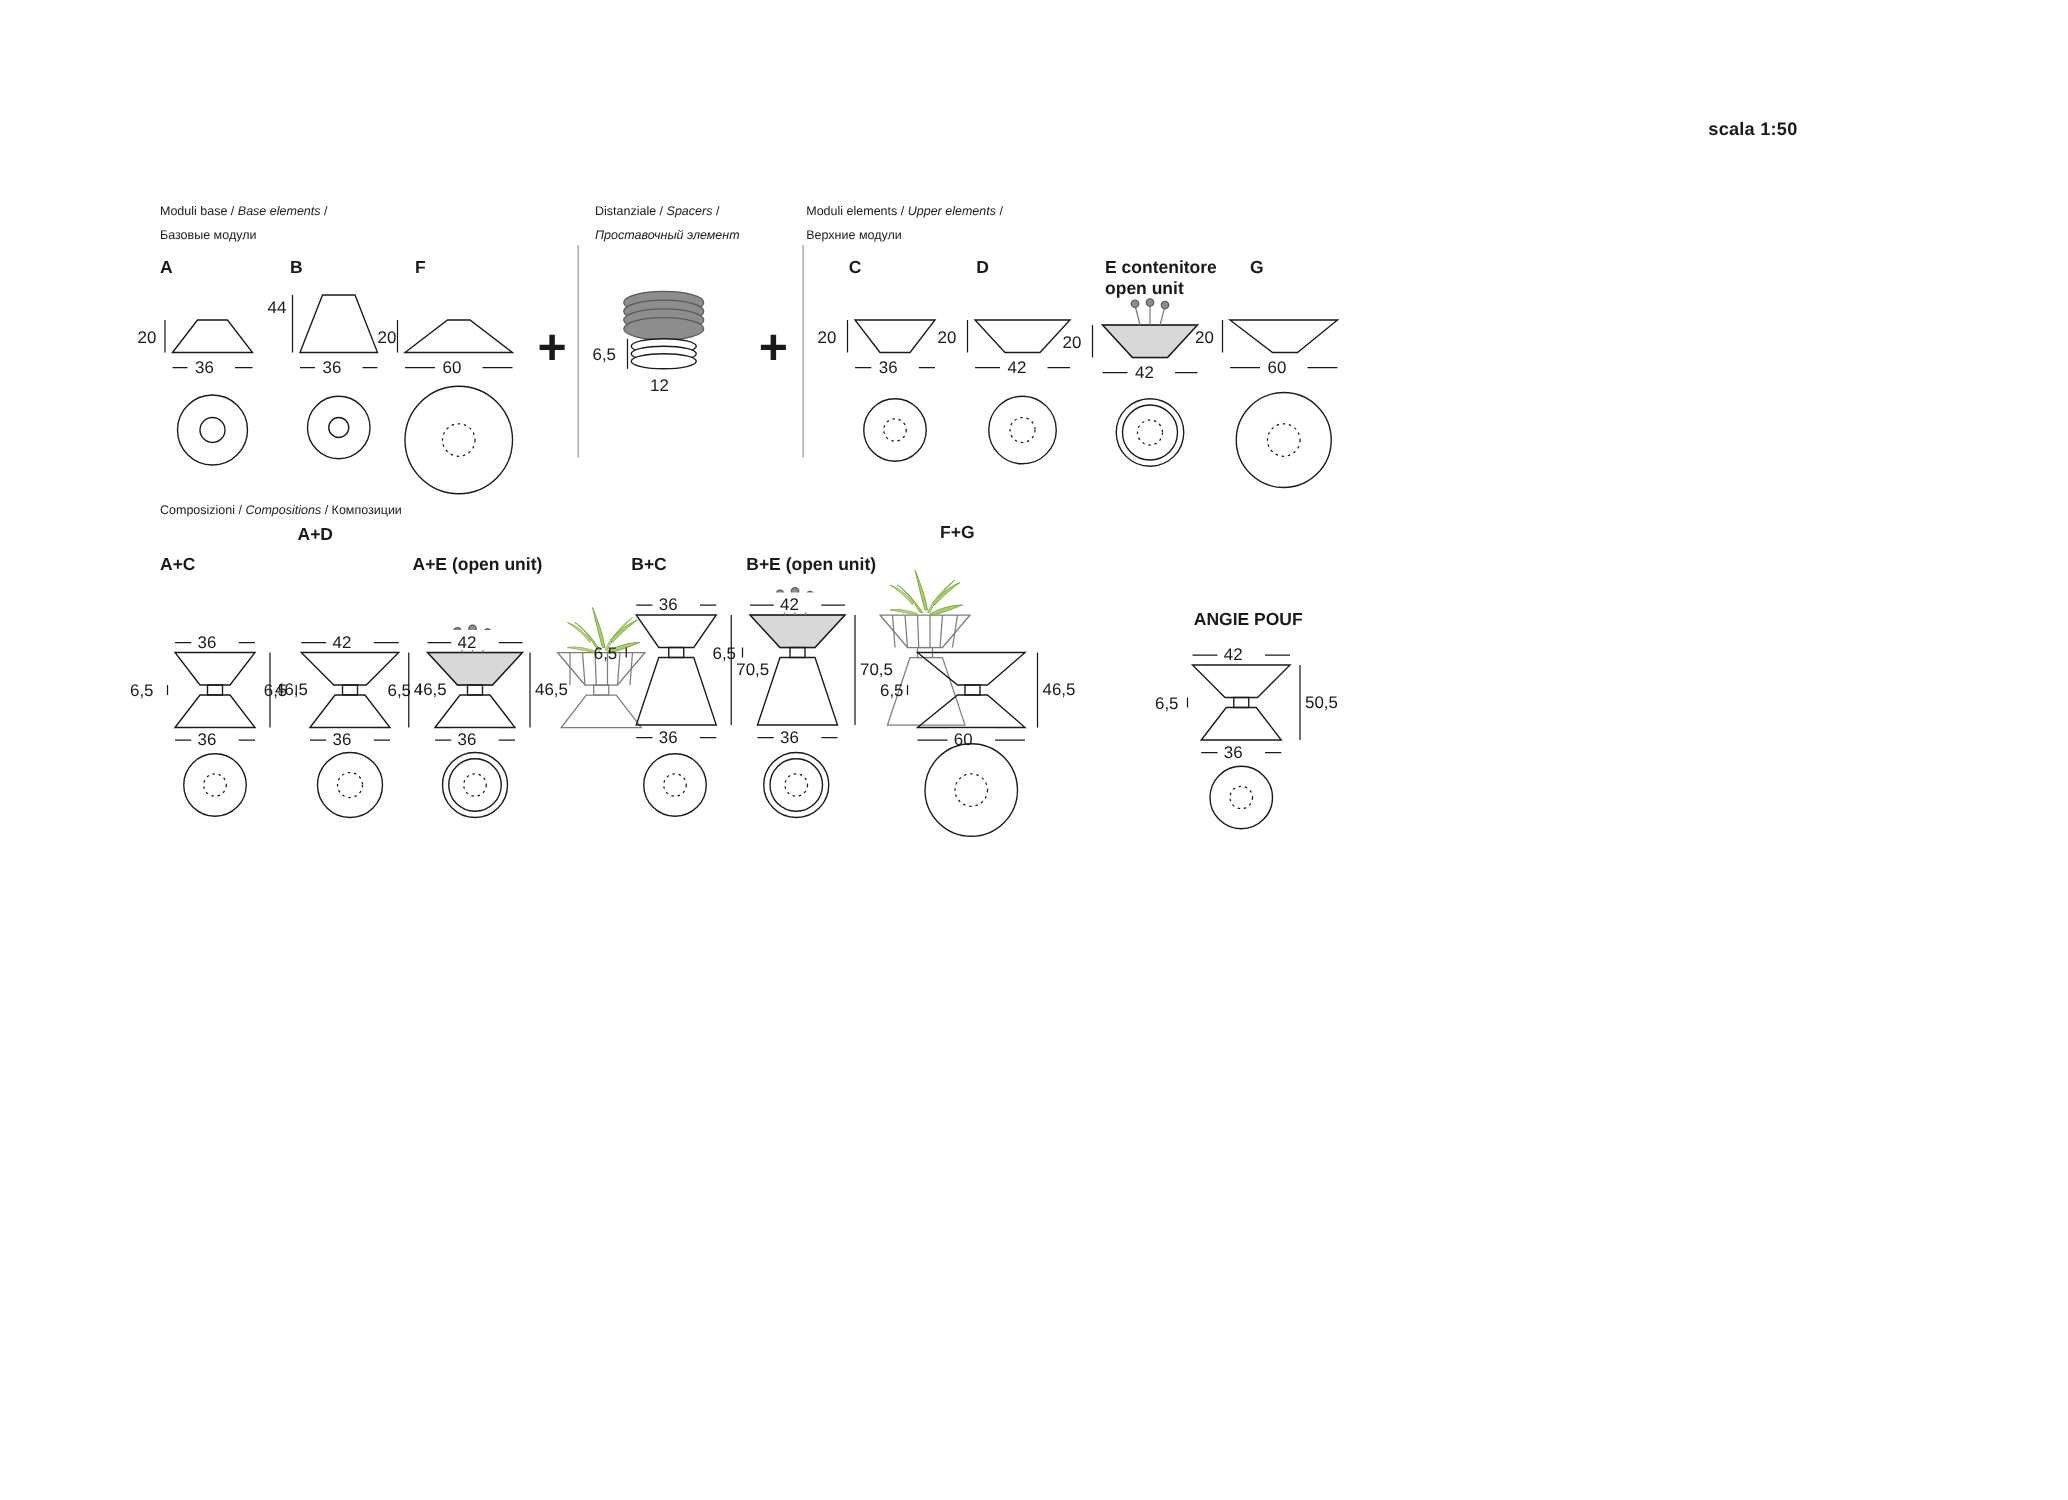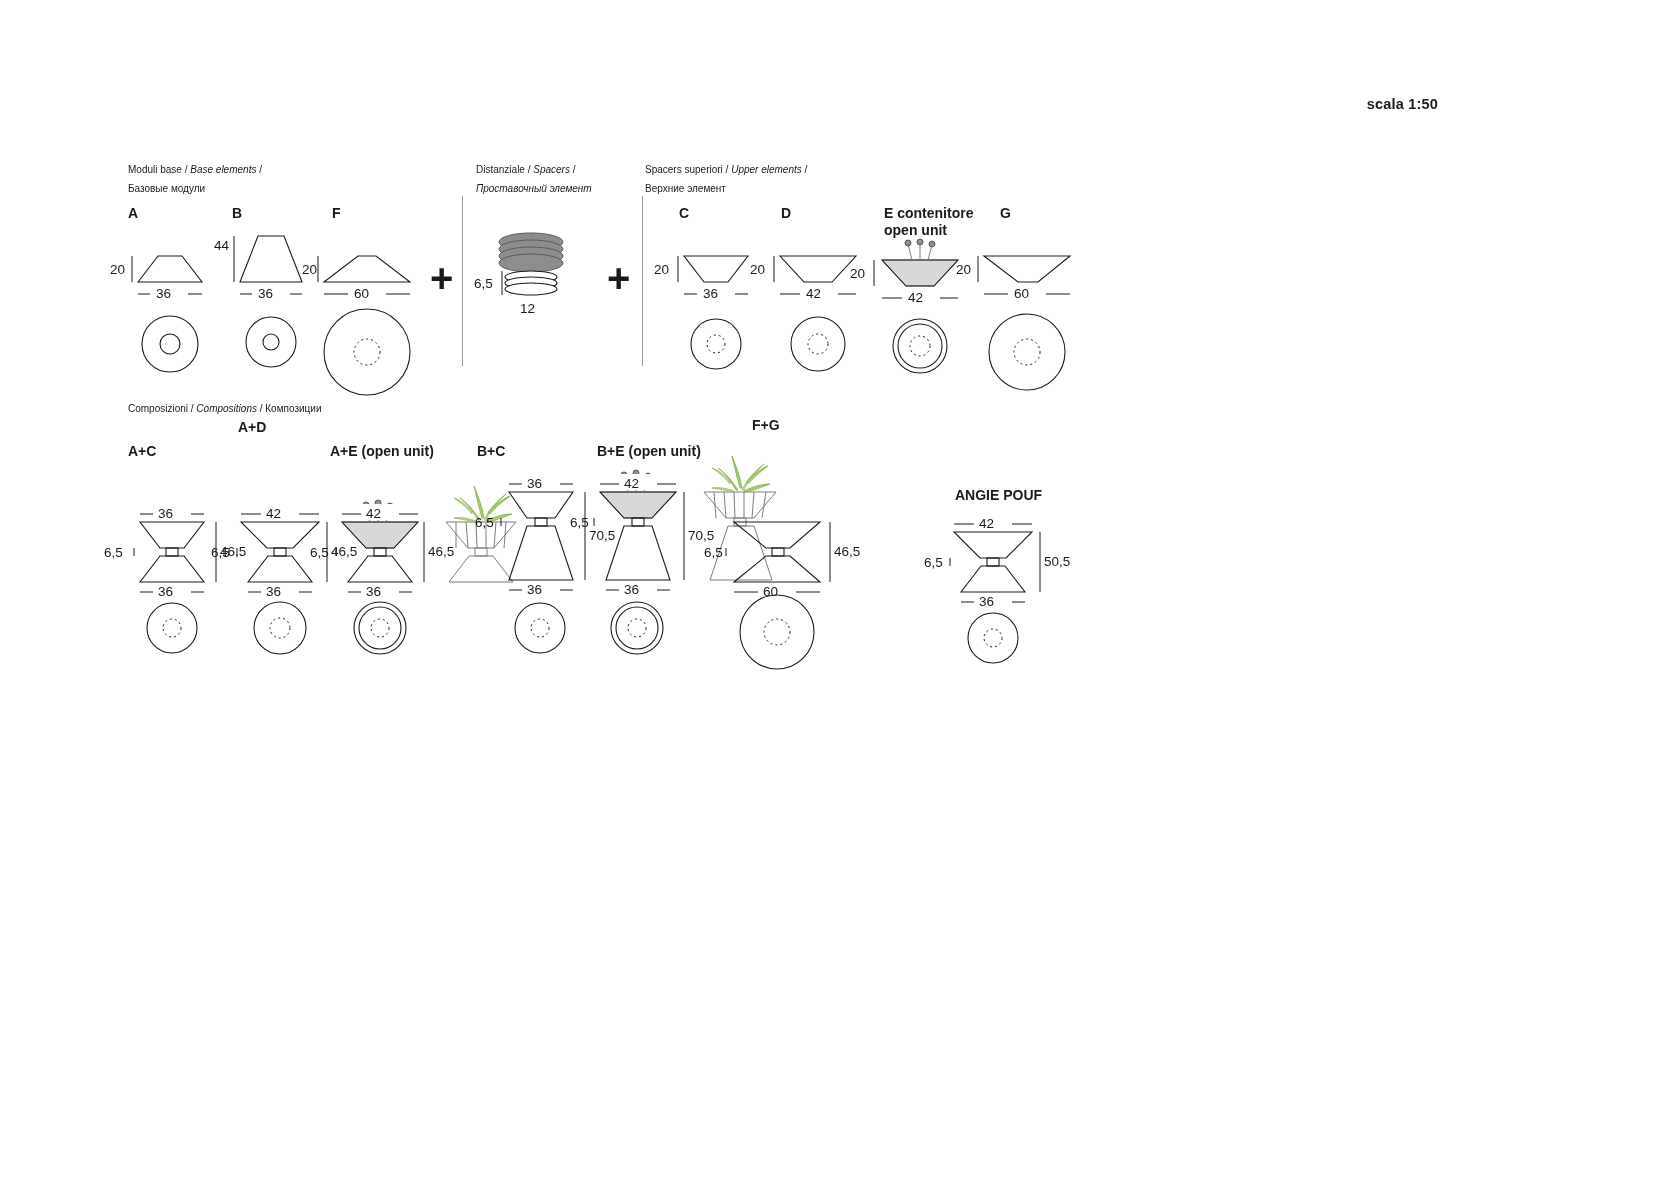--- a/index.html
+++ b/index.html
@@ -40,22 +40,22 @@
   <span>Moduli base / </span><i>Base elements</i><span> /</span><br>
   <span>Базовые модули</span>
 </div>
 
 <div class="abs grp-head" style="left:476px;top:160px;width:180px;">
   <span>Distanziale / </span><i>Spacers</i><span> /</span><br>
   <i>Проставочный элемент</i>
 </div>
 
 <div class="abs grp-head" style="left:645px;top:160px;width:320px;">
-  <span>Spacers superiori / </span><i>Upper elements</i><span> /</span><br>
-  <span>Верхние элемент</span>
+  <span>Moduli elements / </span><i>Upper elements</i><span> /</span><br>
+  <span>Верхние модули</span>
 </div>
 
 <div class="abs vsep" style="left:462px;top:196px;height:170px;"></div>
 <div class="abs vsep" style="left:642px;top:196px;height:170px;"></div>
 
 <div class="abs plus" style="left:430px;top:258px;">+</div>
 <div class="abs plus" style="left:607px;top:258px;">+</div>
 
 <div class="abs code" style="left:128px;top:205px;">A</div>
 <div class="abs" style="left:108px;top:240px;">
@@ -286,21 +286,21 @@
       <path class="leaf" d="M66,18 C62,4 60,-6 58,-14 C62,-4 66,6 68,18 Z"></path>
       <path class="leaf2" d="M68,20 C74,8 82,0 90,-6 C82,2 74,10 70,20 Z"></path>
       <path class="leaf" d="M70,21 C80,16 88,14 96,14 C88,17 78,21 72,22 Z"></path>
       <path class="leaf2" d="M60,21 C52,18 44,17 38,18 C46,19 54,21 60,22 Z"></path>
       <path class="leaf" d="M72,12 C80,4 88,-2 94,-4 C86,2 78,9 74,14 Z"></path>
       <path class="leaf2" d="M56,12 C50,4 44,0 38,-2 C46,3 52,9 56,14 Z"></path>
     </g>
   </svg>
 </div>
 
-<div class="abs code" style="left:477px;top:443px;">B+C</div>
+<div class="abs code" style="left:505px;top:443px;">B+C</div>
 <div class="abs" style="left:483px;top:470px;">
   <svg width="170" height="190" viewBox="0 0 170 190">
     <path class="ln" d="M26,22 L90,22 L72,48 L44,48 Z"></path>
     <rect class="ln" x="52" y="48" width="12" height="8"></rect>
     <path class="ln" d="M26,110 L44,56 L72,56 L90,110 Z"></path>
     <line class="tick" x1="26" y1="14" x2="90" y2="14"></line>
     <rect x="39" y="4" width="38" height="16" fill="#fff"></rect>
     <text class="dimtxt" x="44" y="18">36</text>
     <line class="tick" x1="26" y1="120" x2="90" y2="120"></line>
     <rect x="39" y="111" width="38" height="16" fill="#fff"></rect>

